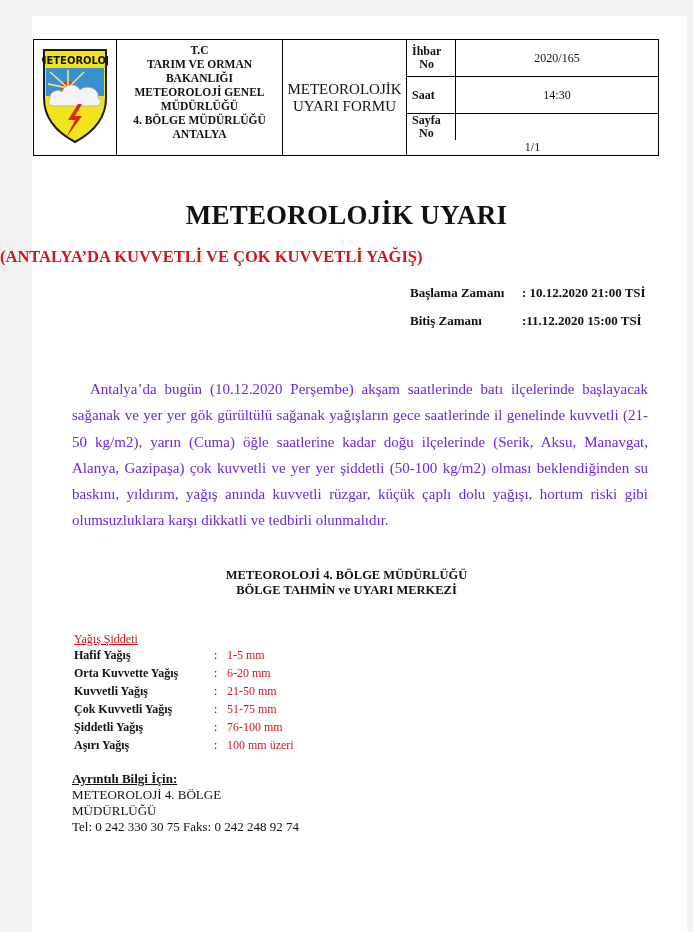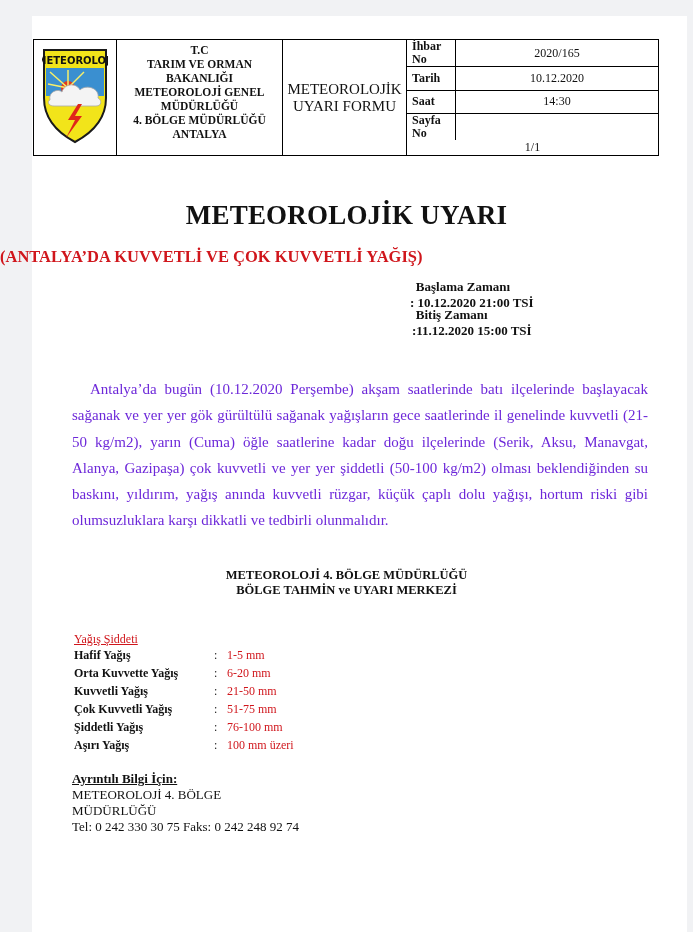--- a/index.html
+++ b/index.html
@@ -11,30 +11,30 @@
     position:absolute; left:32px; top:16px; width:655px; height:916px; background:#ffffff;
   }
   
   .hdr {
     position:absolute; left:33px; top:39px; width:626px; height:117px;
     border:1.5px solid #000; box-sizing:border-box; display:flex;
   }
   .hdr .c-logo { width:83px; border-right:1px solid #000; display:flex; align-items:flex-start; justify-content:center; padding-top:8px; box-sizing:border-box; }
   .hdr .c-org { width:166px; border-right:1px solid #000; text-align:center; font-weight:bold; font-size:11.5px; line-height:14px; padding-top:3px; box-sizing:border-box; }
   .hdr .c-form { width:124px; border-right:1px solid #000; display:flex; align-items:center; justify-content:center; text-align:center; font-weight:normal; font-size:15px; line-height:17px; box-sizing:border-box; }
-  .hdr .c-meta { flex:1; display:flex; flex-direction:column; }
+  .hdr .c-meta { flex:1; display:flex; flex-direction:column;text-align:center; }
   .meta-row { flex:1; display:flex; border-bottom:1px solid #000; }
   .meta-row:last-child { border-bottom:none;flex-direction:column; }
   .meta-k { width:49px; border-right:1px solid #000; font-weight:bold; font-size:12px; line-height:13px; padding-left:5px; display:flex; align-items:center; box-sizing:border-box; }
   .meta-v { flex:1; display:flex; align-items:center; justify-content:center; font-size:12px; }
 
   .title { position:absolute; left:0; width:100%; top:200px; text-align:center; font-weight:bold; font-size:27px; letter-spacing:0.2px; }
   .subtitle { position:absolute; left:0; width:100%; top:247px; text-align:left; font-weight:bold; font-size:16.5px; color:#d0161c; }
   .times { position:absolute; left:410px; top:279px; font-weight:bold; font-size:13px; }
-  .times .row { display:flex; height:28px; align-items:center;flex-direction:column; }
+  .times .row { display:flex; height:28px; align-items:center; }
   .times .k { width:112px; }
   .body-text {
     position:absolute; left:72px; top:376px; width:576px;
     font-size:15px; line-height:26.3px; text-align:justify; color:#6d28d9;
     text-indent:18px;
   }
   .center-block { position:absolute; left:0; width:100%; top:568px; text-align:center; font-weight:bold; font-size:12.5px; line-height:15px; }
   .legend { position:absolute; left:74px; top:631px; font-size:12px; }
   .legend .head { color:#d0161c; text-decoration:underline; line-height:17px; }
   .legend .row { display:flex; height:18px; }
@@ -83,24 +83,20 @@
   </div>
   <div class="c-meta">
     <div class="meta-row">
       <div class="meta-k">
           <div>
             <div>İhbar</div>
             <div>No</div>
           </div>
         </div>
       <div class="meta-v">2020/165</div>
-    </div>
-    <div class="meta-row">
-      <div class="meta-k">Tarih</div>
-      <div class="meta-v">10.12.2020</div>
     </div>
     <div class="meta-row">
       <div class="meta-k">Saat</div>
       <div class="meta-v">14:30</div>
     </div>
     <div class="meta-row">
       <div class="meta-k">
           <div>
             <div>Sayfa</div>
             <div>No</div>

